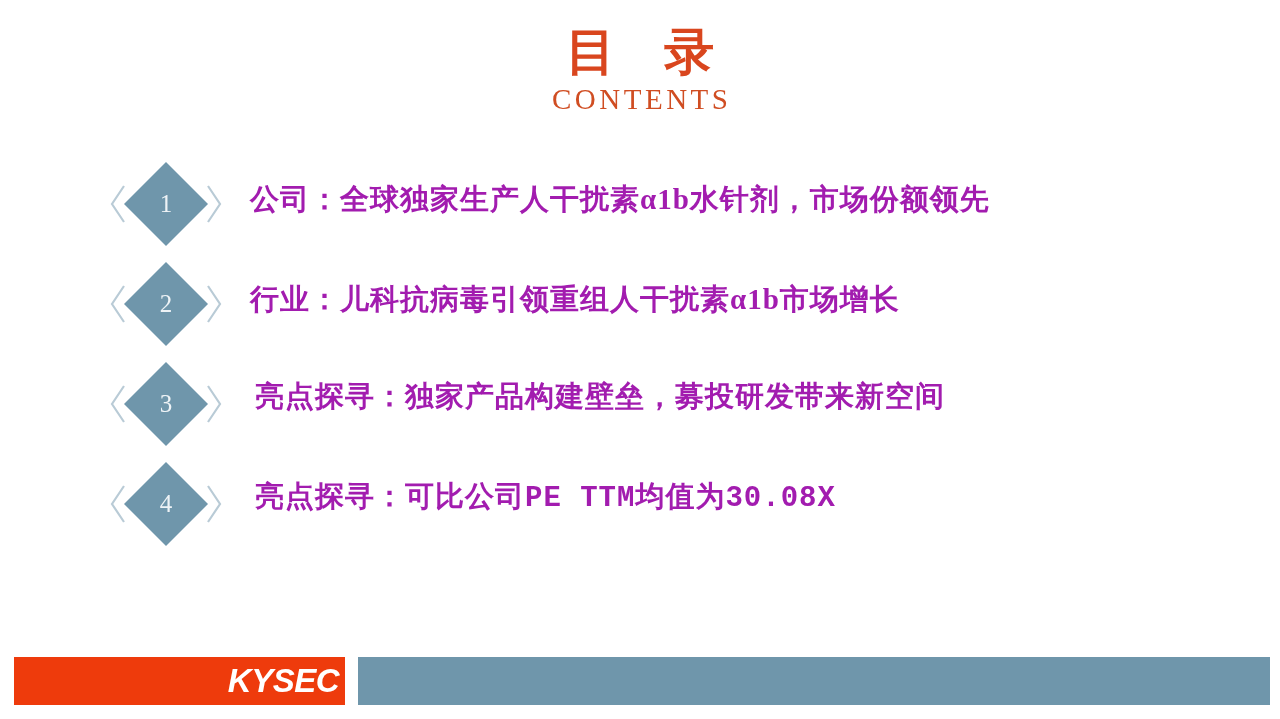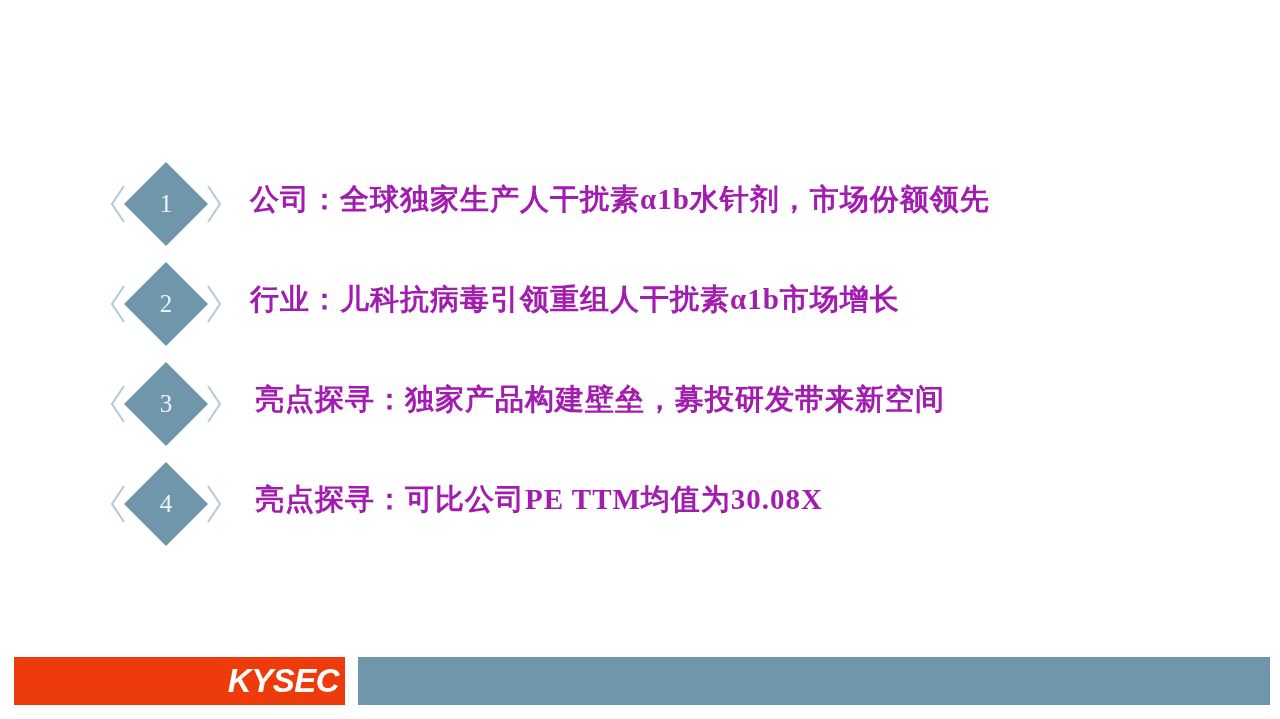--- a/index.html
+++ b/index.html
@@ -96,21 +96,21 @@
     left: 250px;
     top: 22px;
     font-family: "Liberation Serif", "DejaVu Serif", serif;
     font-size: 29px;
     font-weight: bold;
     color: #a21caf;
     letter-spacing: 1px;
     white-space: nowrap;
     line-height: 34px;
   }
-  .content-row.indented .row-text { left: 255px; }
+  .content-row.indented .row-text { left: 255px; font-family: Liberation Mono, monospace; }
 
   
   .footer {
     position: absolute;
     left: 0;
     bottom: 0;
     width: 1280px;
     height: 74px;
   }
   .logo-bar {
@@ -142,20 +142,22 @@
     height: 48px;
     background: #6f96ab;
   }
 </style>
 </head>
 <body>
 
 <div id="slide">
 
   <div class="title-block">
+    <div class="title-cn">目 录</div>
+    <div class="title-en">CONTENTS</div>
   </div>
 
   <div class="content-list">
 
     <div class="content-row">
       <div class="marker">
         <svg width="112" height="88" viewBox="0 0 112 88" xmlns="http://www.w3.org/2000/svg">
           <polygon points="56,2 98,44 56,86 14,44" fill="#6f96ab"></polygon>
           <polyline points="14,26 2,44 14,62" fill="none" stroke="#b9cbd6" stroke-width="2.2"></polyline>
           <polyline points="98,26 110,44 98,62" fill="none" stroke="#b9cbd6" stroke-width="2.2"></polyline>

